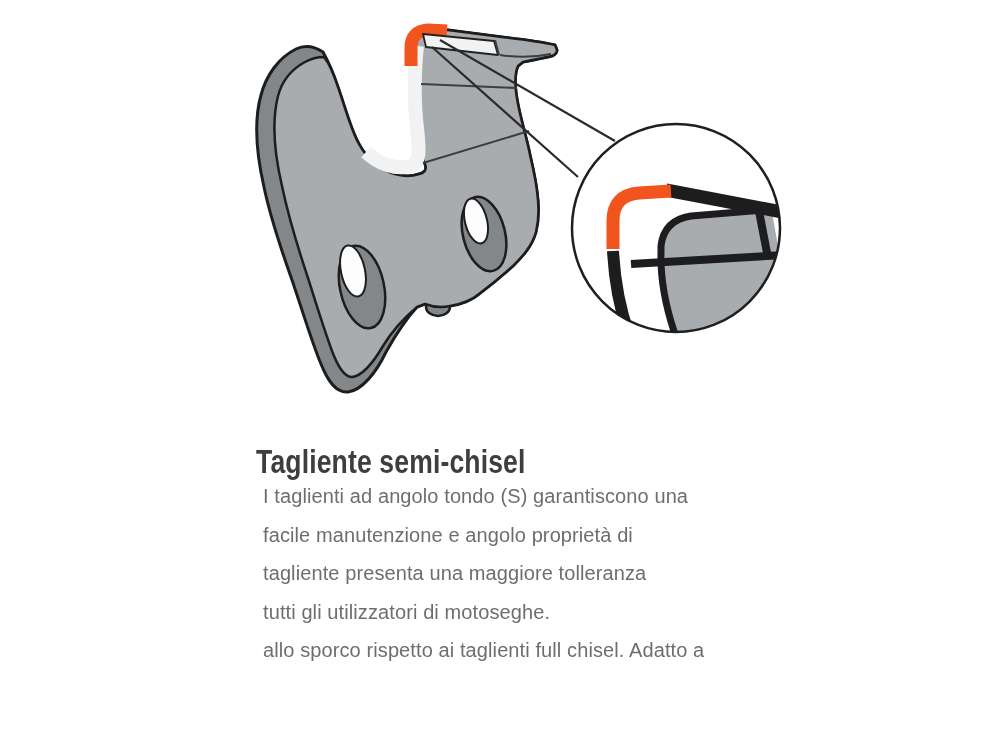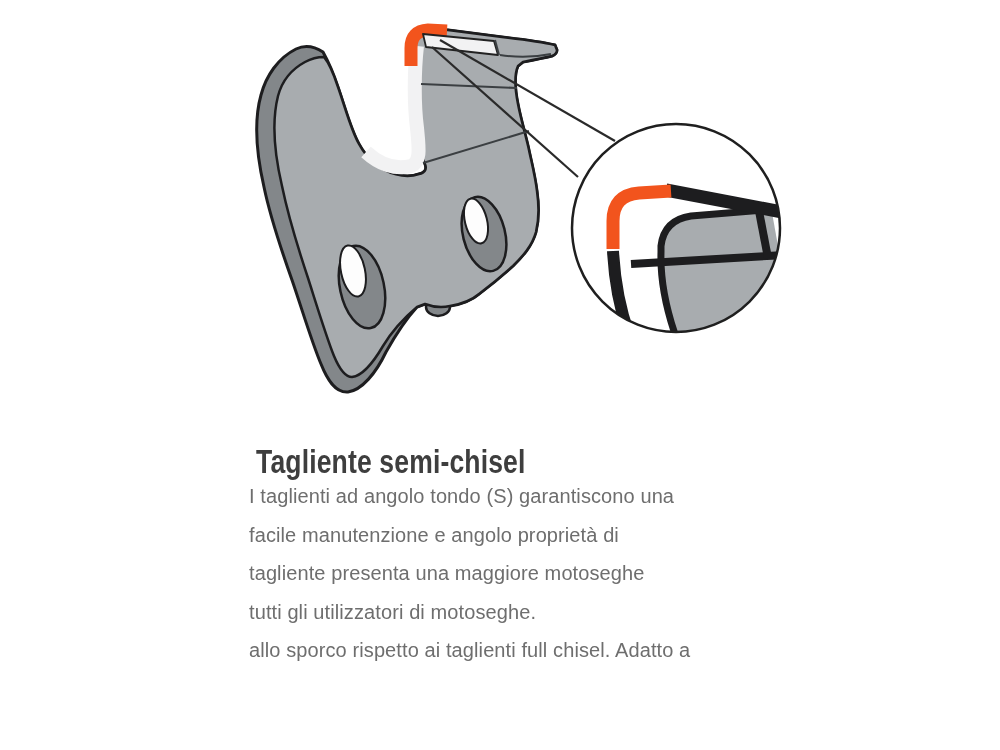--- a/index.html
+++ b/index.html
@@ -9,21 +9,21 @@
     margin-left:21px;
   }
   .diagram-svg{position:absolute;left:225px;top:8px;width:560px;height:404px;}
   .heading{
     position:absolute;left:235px;top:419px;
     font-size:34px;font-weight:bold;color:#3E3E3E;
     transform:scaleX(0.78);transform-origin:left top;
     white-space:nowrap;letter-spacing:0.2px;
   }
   .paragraph{
-    position:absolute;left:228px;top:477px;
+    position:absolute;left:242px;top:477px;
     font-size:20px;line-height:38.5px;color:#6E6E6E;
     letter-spacing:0.1px;
   }
   .paragraph .line{white-space:nowrap;}
   
   .ol{stroke:#1D1D1F;}
   .thin{stroke:#3B3F42;stroke-width:2;fill:none;}
 </style>
 </head>
 <body>
@@ -101,18 +101,18 @@
     </g>
 
     <circle cx="655" cy="228" r="104" fill="none" stroke="#1F1F1F" stroke-width="2.5"></circle>
   </svg>
 
   <h1 class="heading">Tagliente semi-chisel</h1>
 
   <div class="paragraph">
     <div class="line">I taglienti ad angolo tondo (S) garantiscono una</div>
     <div class="line">facile manutenzione e angolo proprietà di</div>
-    <div class="line">tagliente presenta una maggiore motoseghe</div>
+    <div class="line">tagliente presenta una maggiore tolleranza</div>
     <div class="line">tutti gli utilizzatori di motoseghe.</div>
     <div class="line">allo sporco rispetto ai taglienti full chisel. Adatto a</div>
   </div>
 
 </div>
 
 </body></html>

